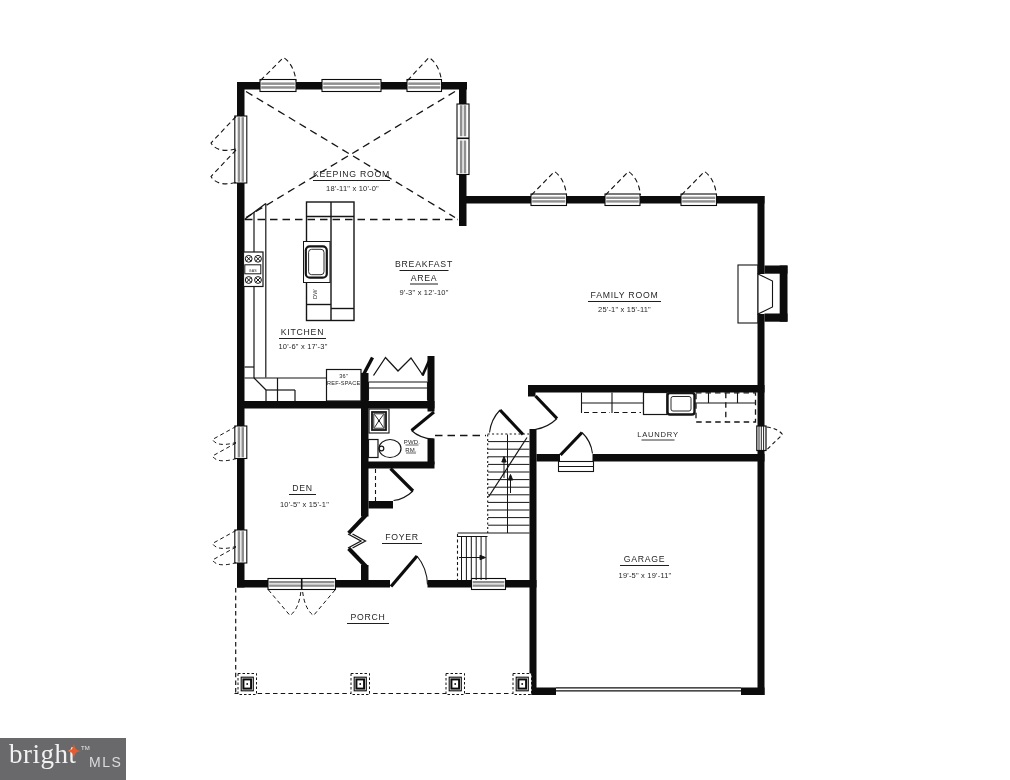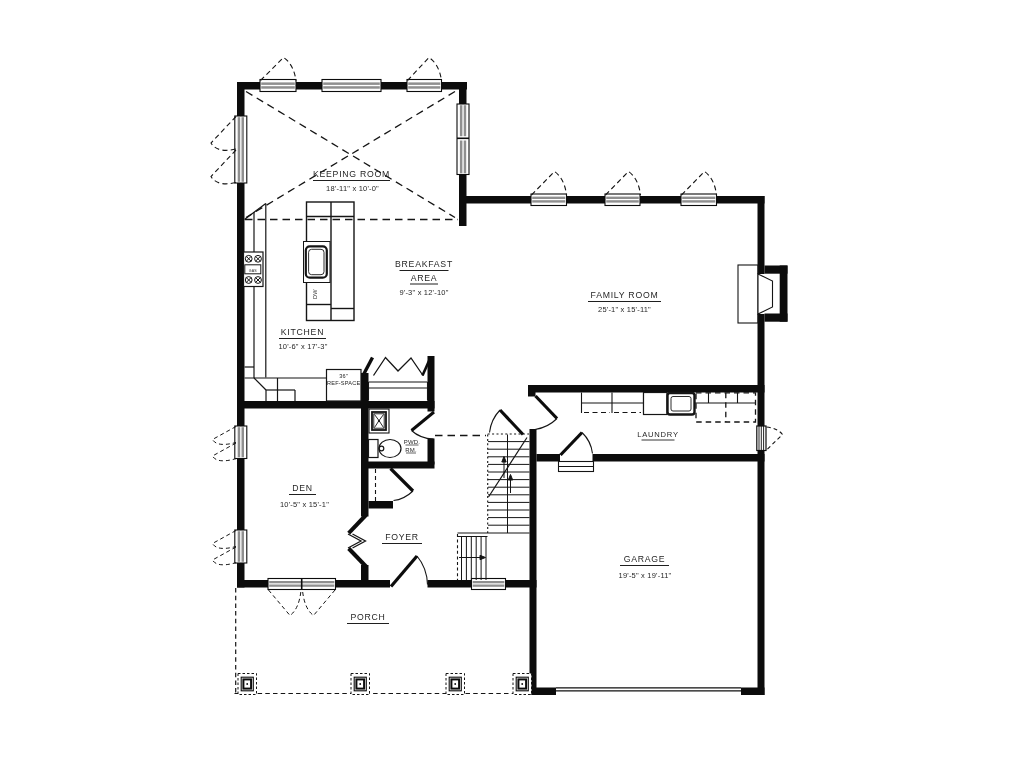--- a/index.html
+++ b/index.html
@@ -513,14 +513,22 @@
       </g>
 
 <g>
         <text x="412" y="443.5" font-size="6" text-anchor="middle" class="sz">PWD.</text>
         <line x1="405.5" y1="445" x2="418.5" y2="445" stroke="#1f1f1f" stroke-width="0.7"></line>
         <text x="411" y="451.5" font-size="6" text-anchor="middle" class="sz">RM.</text>
         <line x1="406" y1="453" x2="416" y2="453" stroke="#1f1f1f" stroke-width="0.7"></line>
       </g>
 </svg>
 
-
+<div style="position:absolute;left:0;top:738px;width:125.5px;height:42px;background:#69696c;">
+<span style="position:absolute;left:9px;top:1px;font-family:'Liberation Serif',serif;font-size:27px;color:#f2f2f2;letter-spacing:0.5px;">bright</span>
+<svg width="20" height="20" style="position:absolute;left:64px;top:4px;">
+        <path d="M10,1.5 C10.8,7 12,8.2 17.5,9 C12,9.8 10.8,11 10,16.5 C9.2,11 8,9.8 2.5,9 C8,8.2 9.2,7 10,1.5 Z" fill="#e85b2d"></path>
+      </svg>
+<span style="position:absolute;left:81px;top:7px;font-family:'Liberation Sans',sans-serif;font-size:6px;color:#e8e8e8;">TM</span>
+<span style="position:absolute;left:89px;top:16px;font-family:'Liberation Sans',sans-serif;font-size:14px;color:#dcdcdc;letter-spacing:1.5px;">MLS</span>
 </div>
 
+</div>
+
 </body></html>

